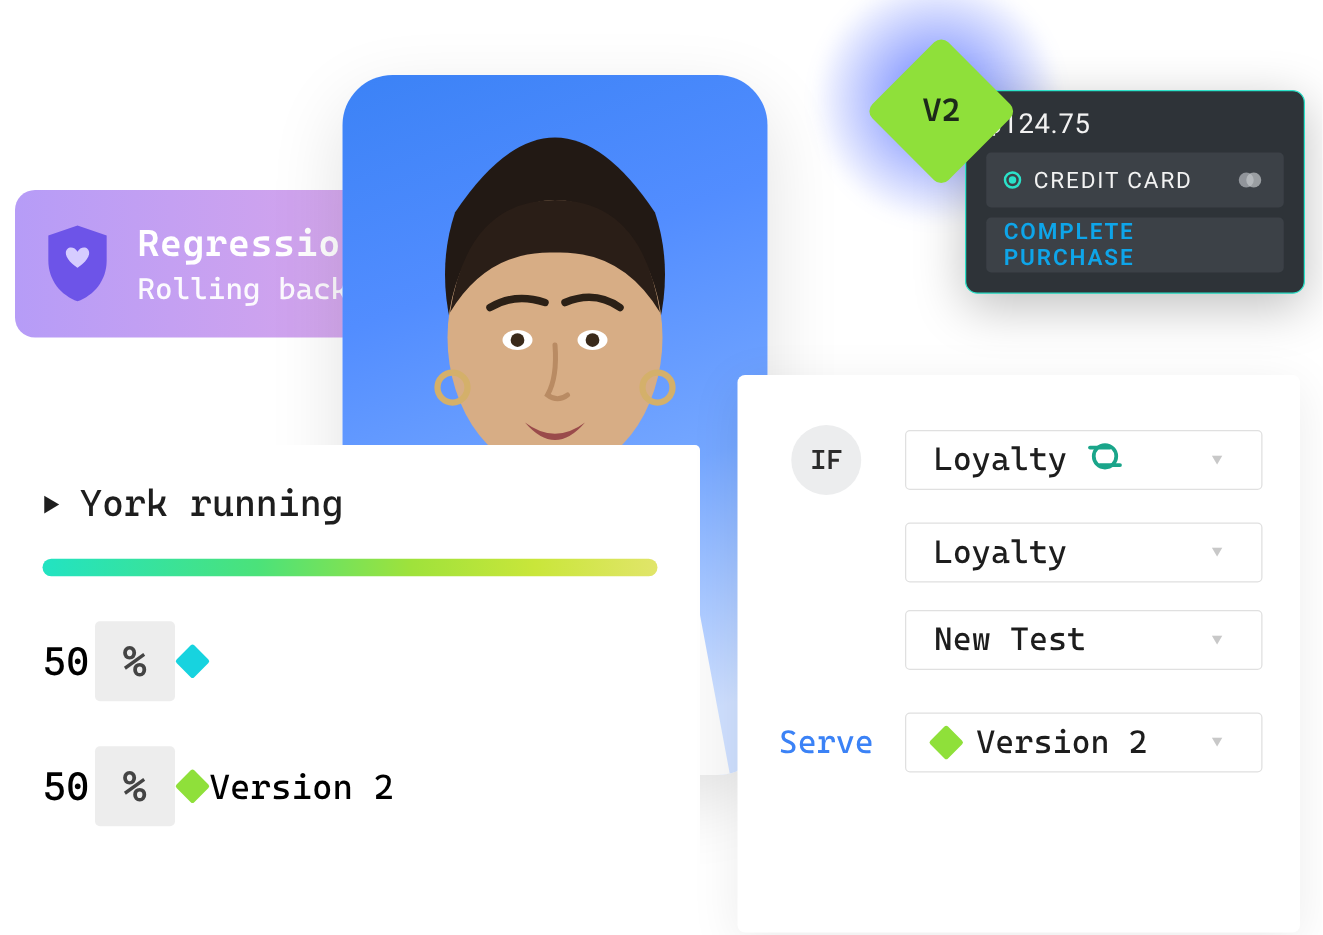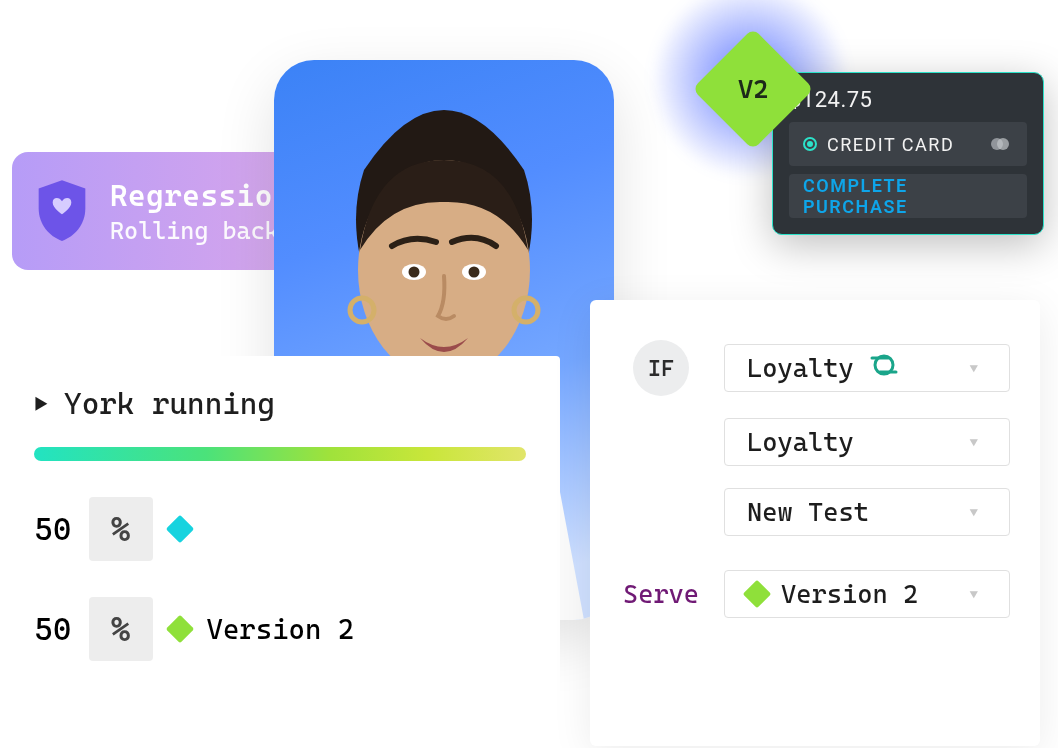--- a/index.html
+++ b/index.html
@@ -130,21 +130,21 @@
     z-index: 1;
   }
   .test-head { display:flex; align-items:center; gap:16px; font-size:30px; color:#1e1e1e; }
   .play-tri { font-size:24px; line-height:1; }
   .grad-bar {
     margin-top: 26px;
     height: 14px; width: 100%;
     border-radius: 999px;
     background: linear-gradient(90deg, #22e3c2 0%, #4be27a 35%, #9fe23b 60%, #c9e63a 80%, #e1e56a 100%);
   }
-  .split-row { display:flex; align-items:center; gap:17px; margin-top:36px; font-size:32px;}
+  .split-row { display:flex; align-items:center; gap:4px; margin-top:36px; font-size:32px;}
   .split-row .val {}
   .split-row .pct-box {
     background:#ededed; width:64px; height:64px;
     display:flex; align-items:center; justify-content:center;
     border-radius:4px; font-size:34px; color:#444;
   }
   .dia-sm { width:20px; height:20px; transform:rotate(45deg); border-radius:2px; display:inline-block;}
   .dia-cyan { background:#17d3df; }
   .dia-lime { background:#8fe03a; }
   .split-row .label { font-size:28px; }
@@ -160,21 +160,21 @@
     z-index: 3;
     box-shadow: 0 8px 40px rgba(0,0,0,.08);
   }
   .pair { display:flex; align-items:center; gap:22px; margin-bottom:22px; }
   .pair .lhs { width:82px; display:flex; justify-content:center; }
   .if-chip {
     width:56px; height:56px; border-radius:50%;
     background:#ecedee; display:flex; align-items:center; justify-content:center;
     font-size:22px; font-weight:600; color:#2b2b2b;
   }
-  .serve-label { font-size:26px; color:#701a75; }
+  .serve-label { font-size:26px; color:#3b82f6; }
   .dd {
     flex:1;
     height:48px;
     border:1px solid #e0e0e0;
     border-radius:4px;
     display:flex; align-items:center;
     justify-content:space-between;
     padding: 0 30px 0 22px;
     font-size:26px; color:#1d1d1d;
     background:#fff;

